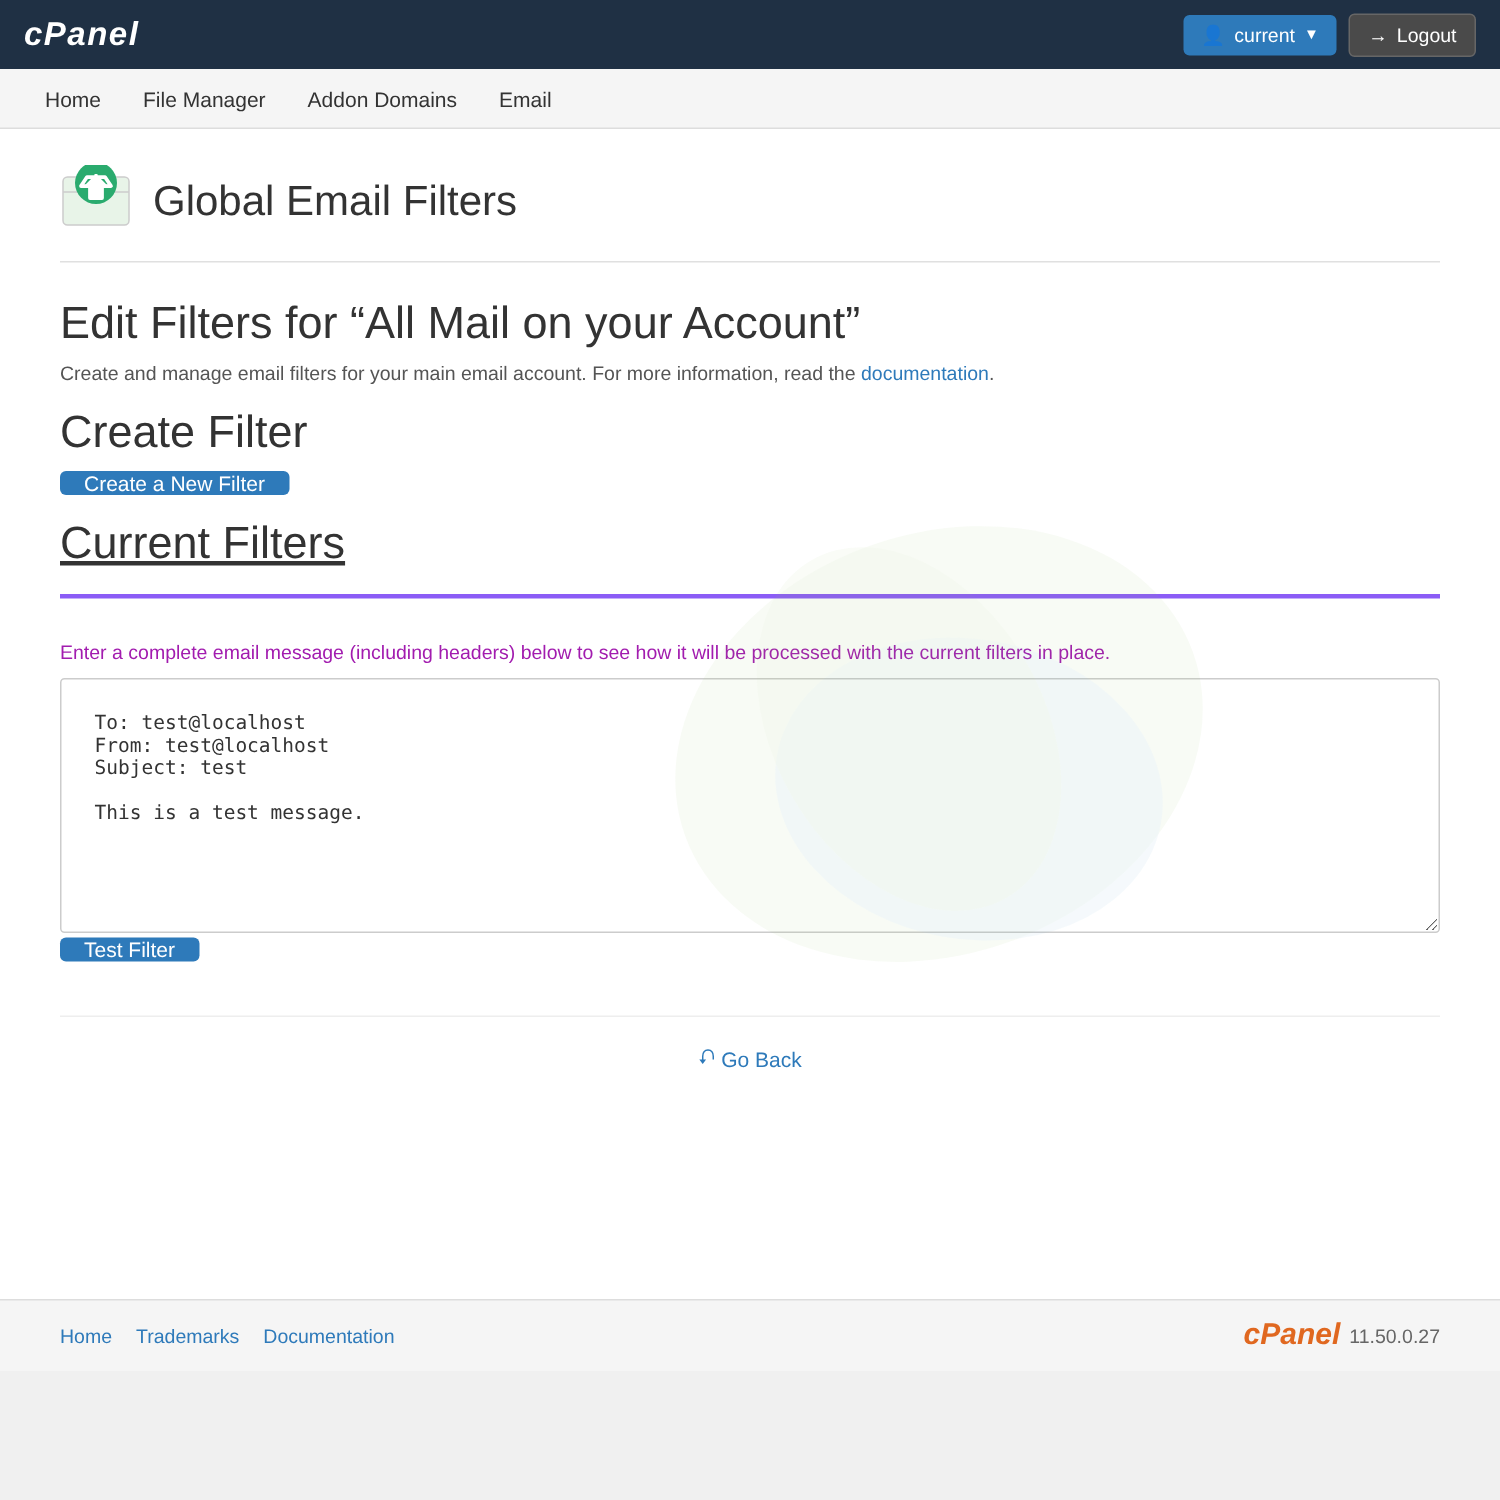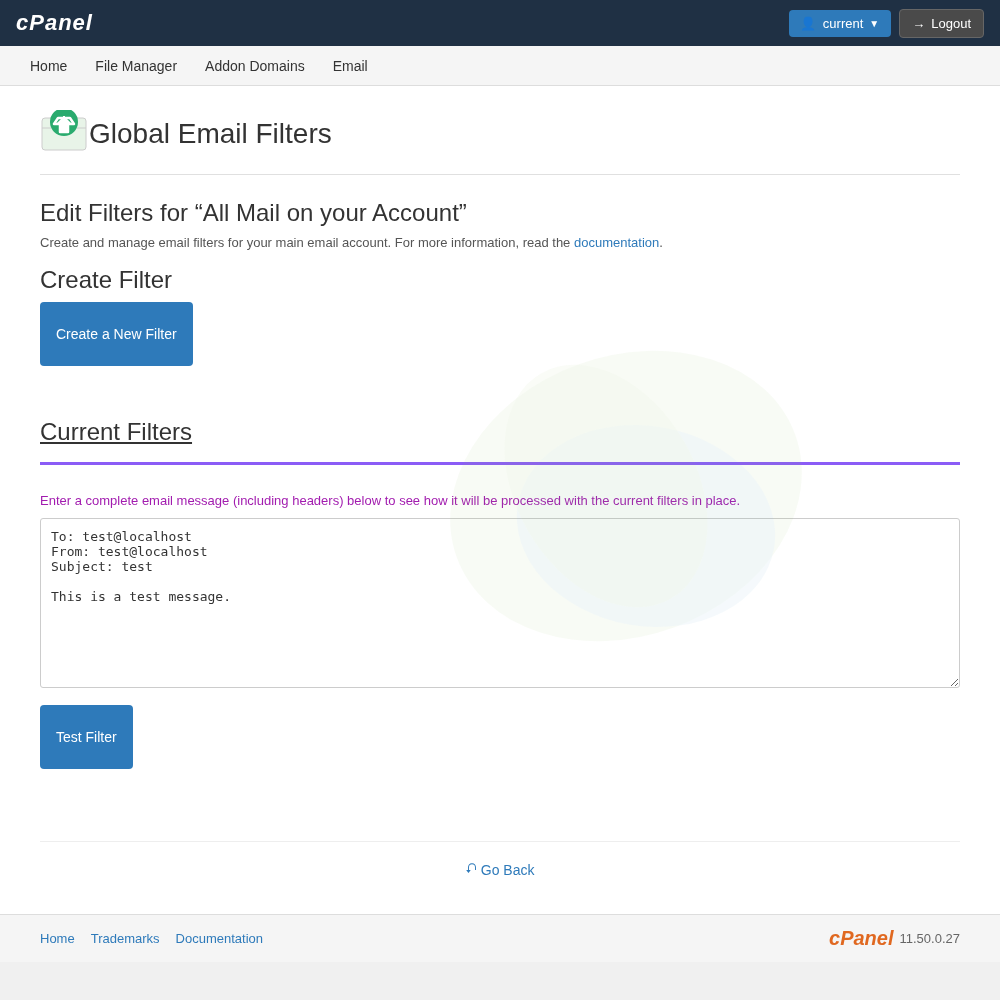--- a/index.html
+++ b/index.html
@@ -80,56 +80,56 @@
       padding: 24px 40px;
       min-height: 780px;
       position: relative;
       overflow: hidden;
     }
 
     
     .page-title-row {
       display: flex;
       align-items: center;
-      gap: 1px;
+      gap: 14px;
       padding-bottom: 16px;
       border-bottom: 1px solid #e0e0e0;
       margin-bottom: 24px;
     }
     .page-title {
       font-size: 28px;
       font-weight: normal;
       color: #333;
     }
 
     
     .section-title {
-      font-size: 24px;
+      font-size: 30px;
       font-weight: normal;
       color: #333;
       margin-bottom: 8px;
     }
     .section-desc {
       font-size: 13px;
       color: #555;
       margin-bottom: 16px;
     }
     .section-desc a { color: #2e7aba; text-decoration: none; }
 
     
     .btn-primary {
       background: #2e7aba;
       border: none;
       color: #fff;
-      padding: 24px 16px;
+      padding: 0 16px;
       border-radius: 4px;
       cursor: pointer;
       font-size: 14px;
       display: inline-block;
-      margin-bottom: 52px;
+      margin-bottom: 16px;
       text-align: center;
     }
 
     
     .current-filters-section {
       margin-bottom: 28px;
       padding-bottom: 8px;
       border-bottom: 3px solid #8b5cf6;
       text-decoration: underline;
     }
@@ -139,26 +139,25 @@
     .filter-test-desc {
       font-size: 13px;
       color: #a21caf;
       margin-bottom: 10px;
     }
     .filter-textarea {
       width: 100%;
       height: 170px;
       border: 1px solid #ccc;
       border-radius: 3px;
-      padding: 10px;
+      padding: 22px;
       font-family: monospace;
       font-size: 13px;
       color: #333;
       resize: vertical;
-      margin-bottom: 14px;
       outline: none;
     }
 
     
     .watermark {
       position: absolute;
       top: 200px;
       left: 50%;
       transform: translateX(-20%);
       opacity: 0.12;

